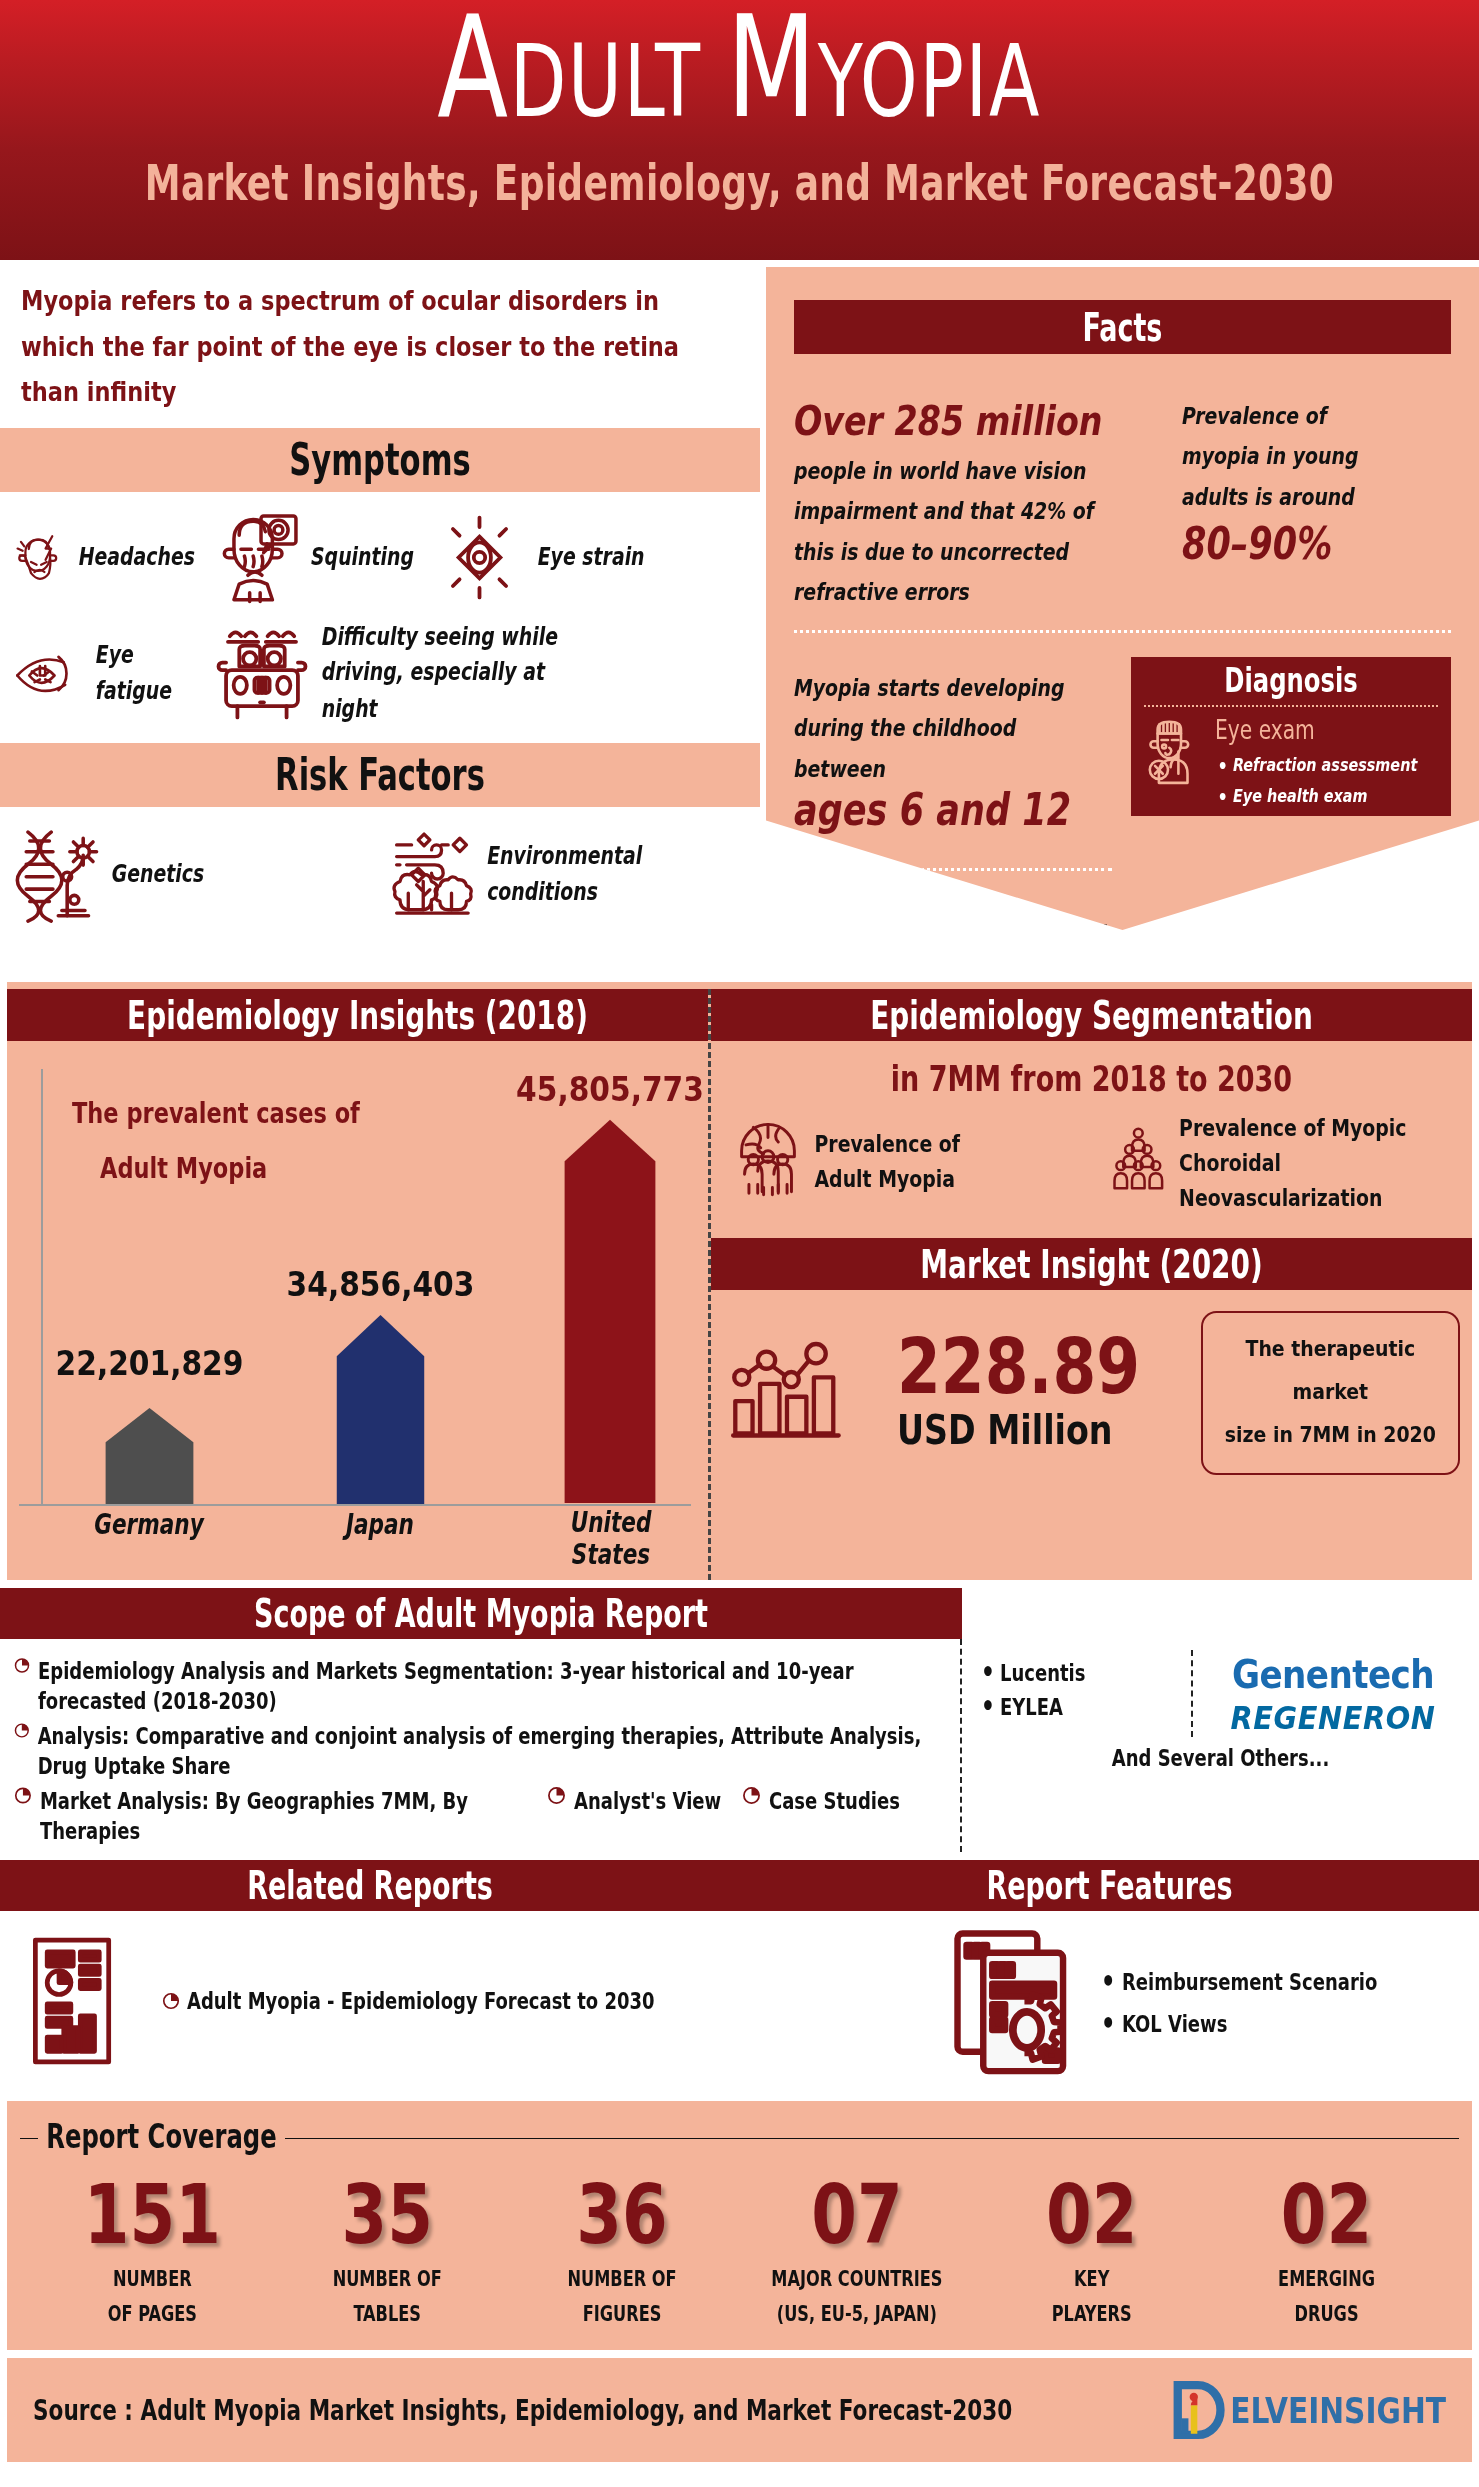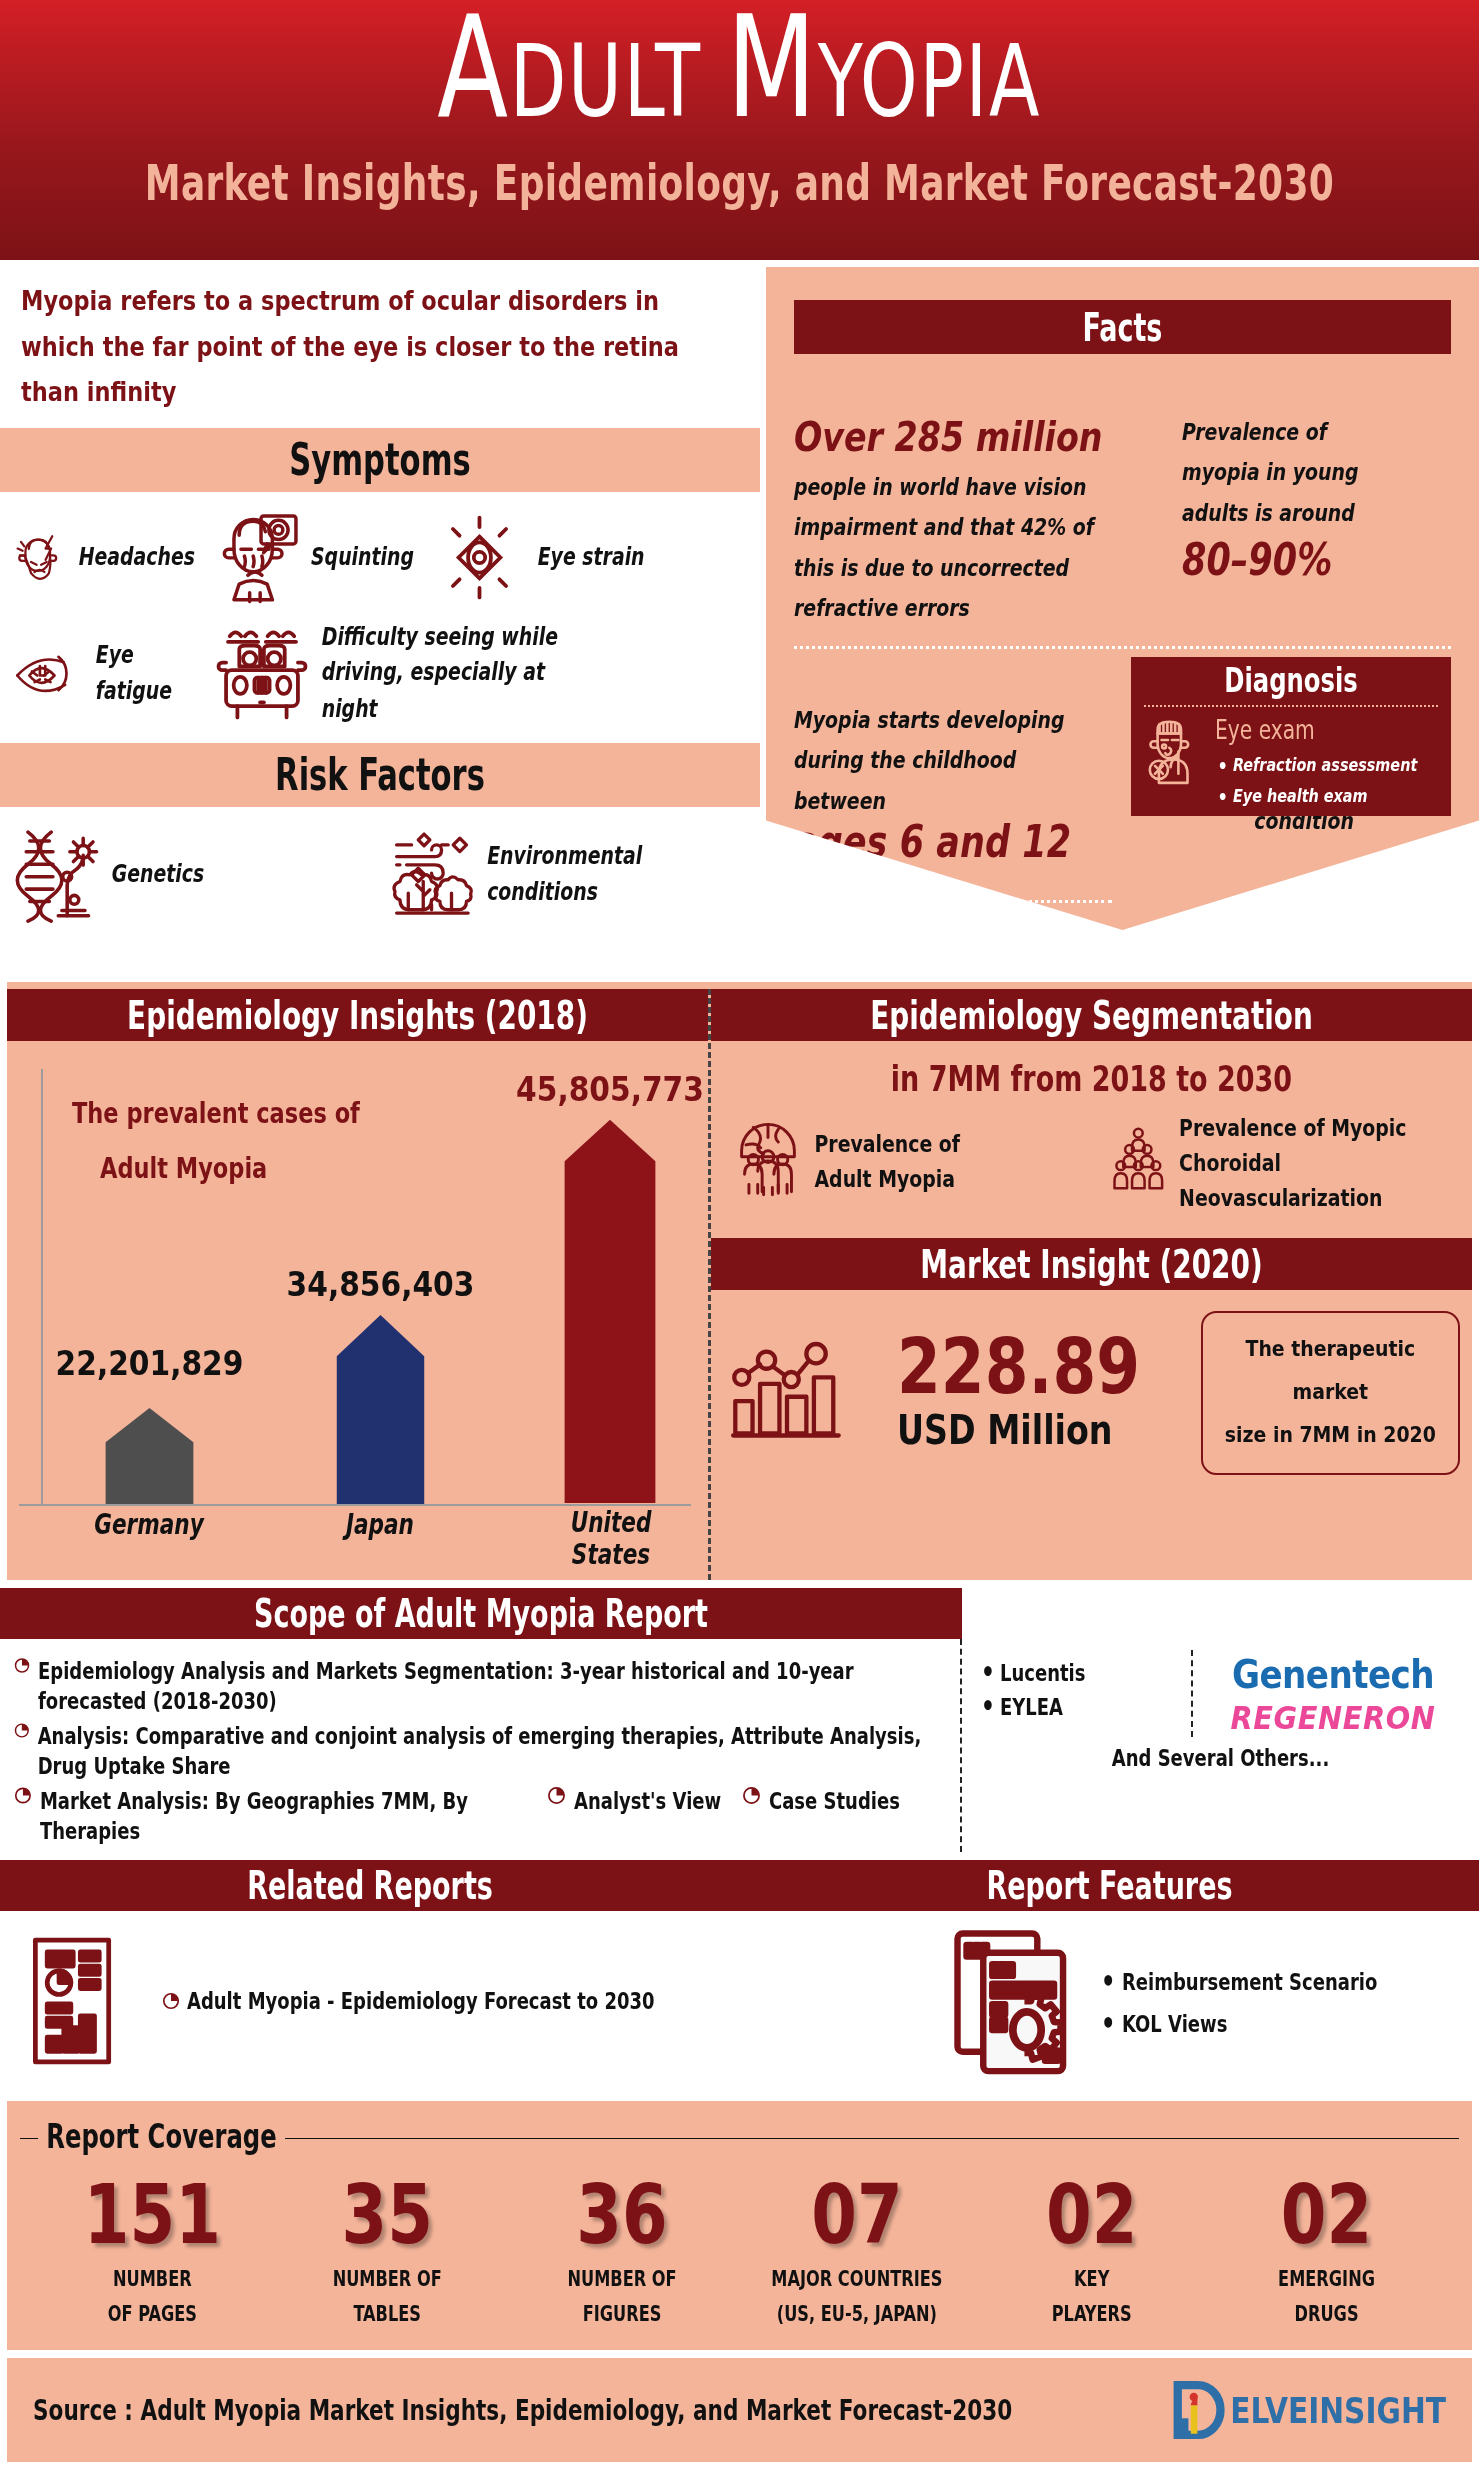--- a/index.html
+++ b/index.html
@@ -77,21 +77,21 @@
     clip-path: polygon(0 0, 100% 0, 100% 83.5%, 50% 100%, 0 83.5%);
     padding: 0;
   }
   .facts-title {
     margin: 33px 28px 0 28px; height: 54px; background:#7d1216;
     display:flex; align-items:center; justify-content:center;
   }
   .facts-title span { color:#fff; font-weight:700; font-size:30px;
     font-family:"Liberation Sans Narrow","DejaVu Sans Condensed","Liberation Sans",sans-serif;
     transform:scaleY(1.3); }
-  .facts-grid { padding: 17px 28px; margin-top: 16px; }
+  .facts-grid { padding: 17px 28px; }
   .factrow { display:flex; padding-top: 25px; }
   .dashed-sep { border-top: 3px dotted #ffffff; margin: 18px 28px 0 28px; }
   .fct { font-family:"Liberation Sans Narrow","DejaVu Sans Condensed","Liberation Sans",sans-serif;
     font-style:italic; font-weight:700; color:#111; font-size:21px; line-height:1.72;
     transform:scaleY(1.12); transform-origin:left top; }
   .fct-big { color:#7d1216; font-size:37px; line-height:1.25; }
   .fct-big2 { color:#7d1216; font-size:39px; line-height:1.3; }
 
   .diagnosis {
     position:absolute; right: 28px; top: 390px; width: 320px; height: 159px;
@@ -177,21 +177,21 @@
   .prod-row { display:flex; }
   .prod-ul { width: 225px; list-style:none; padding-left: 32px; border-right:2.4px dashed #222; }
   .prod-ul li { font-weight:700; font-size:20px; position:relative; margin: 9.5px 0; color:#111;
     font-family:"Liberation Sans Narrow","DejaVu Sans Condensed","Liberation Sans",sans-serif;
     transform:scaleY(1.15); transform-origin:left top; }
   .prod-ul li:before { content:"\2022"; position:absolute; left:-19px; top:-2.4px; font-size:24px; }
   .logos { flex:1; text-align:center; padding-top: 2.4px; }
   .logo-genentech { color:#1a6bb0; font-weight:700; font-size:38px;
     font-family:"Liberation Sans Narrow","DejaVu Sans Condensed","Liberation Sans",sans-serif;
     transform:scaleY(1.04); letter-spacing:-0.6px;}
-  .logo-regeneron { color:#ec4899; font-weight:700; font-style:italic; font-size:32px; letter-spacing:0.6px;
+  .logo-regeneron { color:#0369a1; font-weight:700; font-style:italic; font-size:32px; letter-spacing:0.6px;
     font-family:"Liberation Sans Narrow","DejaVu Sans Condensed","Liberation Sans",sans-serif;
     margin-top: 2.4px; }
   .and-others { text-align:center; font-weight:700; font-size:20px; color:#111; margin-top: 9.5px;
     font-family:"Liberation Sans Narrow","DejaVu Sans Condensed","Liberation Sans",sans-serif;
     transform:scaleY(1.15); }
 
   
   .rr-body { display:flex; background:#fff; padding: 15.4px 0 18px 0; }
   .rr-left { width: 947px; display:flex; align-items:center; padding-left: 28px;}
   .rr-right { flex:1; display:flex; align-items:center; }

